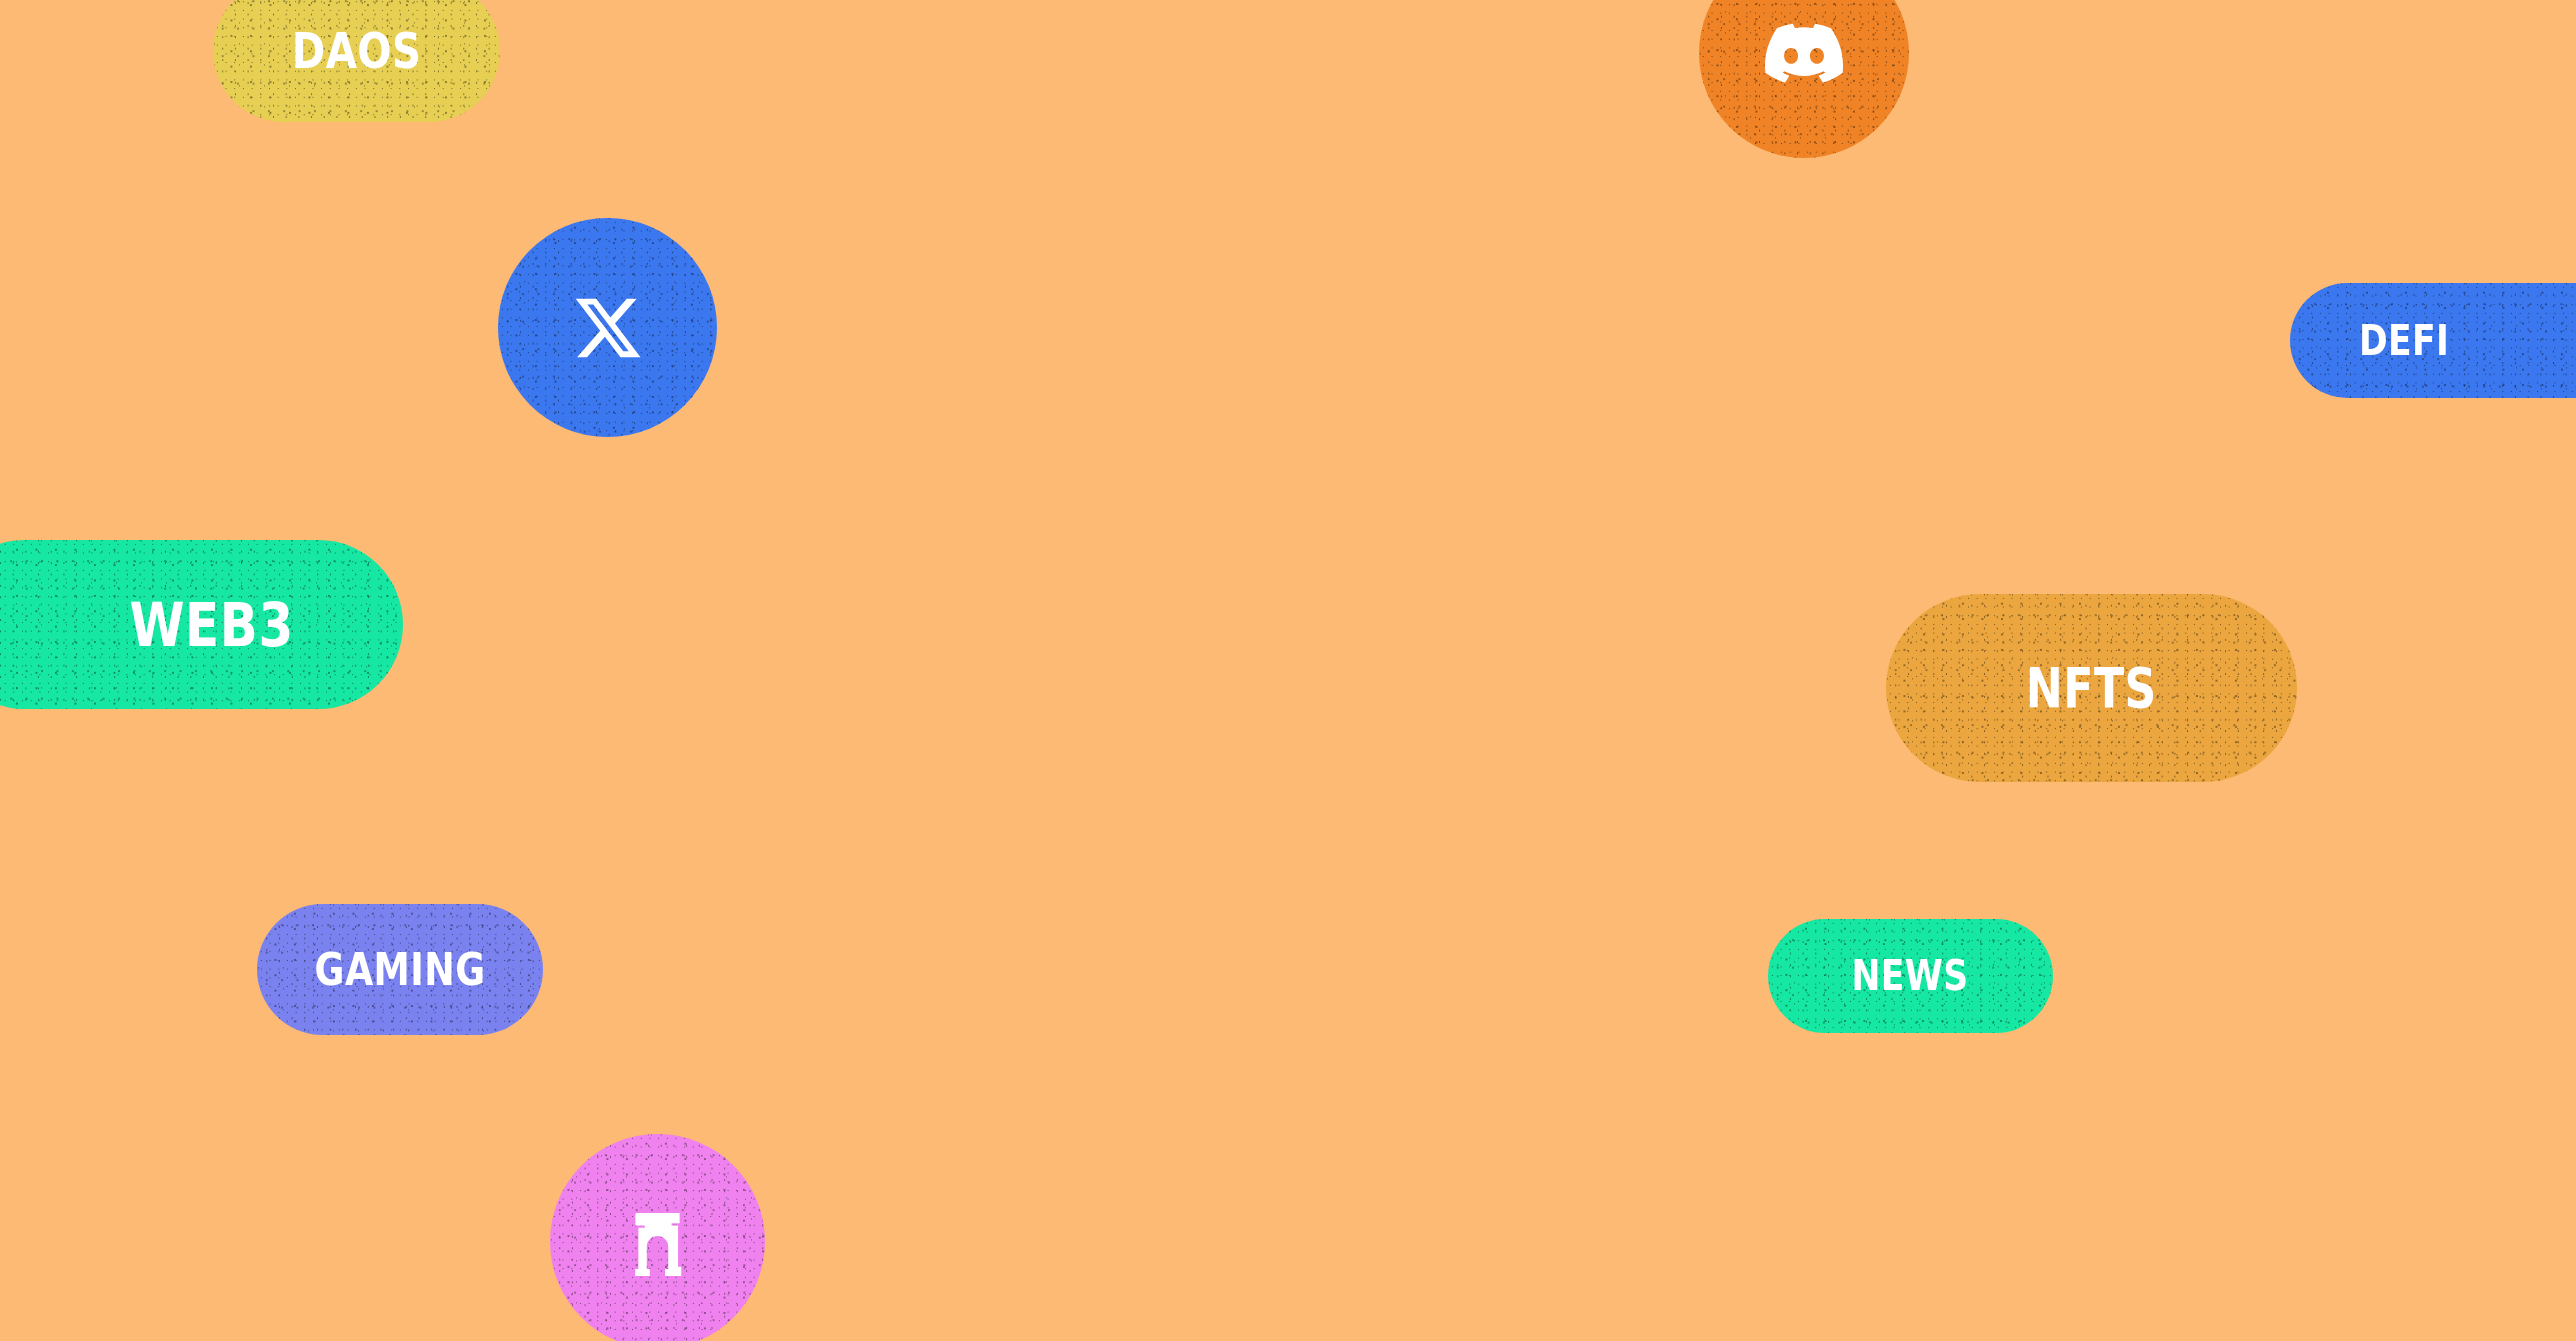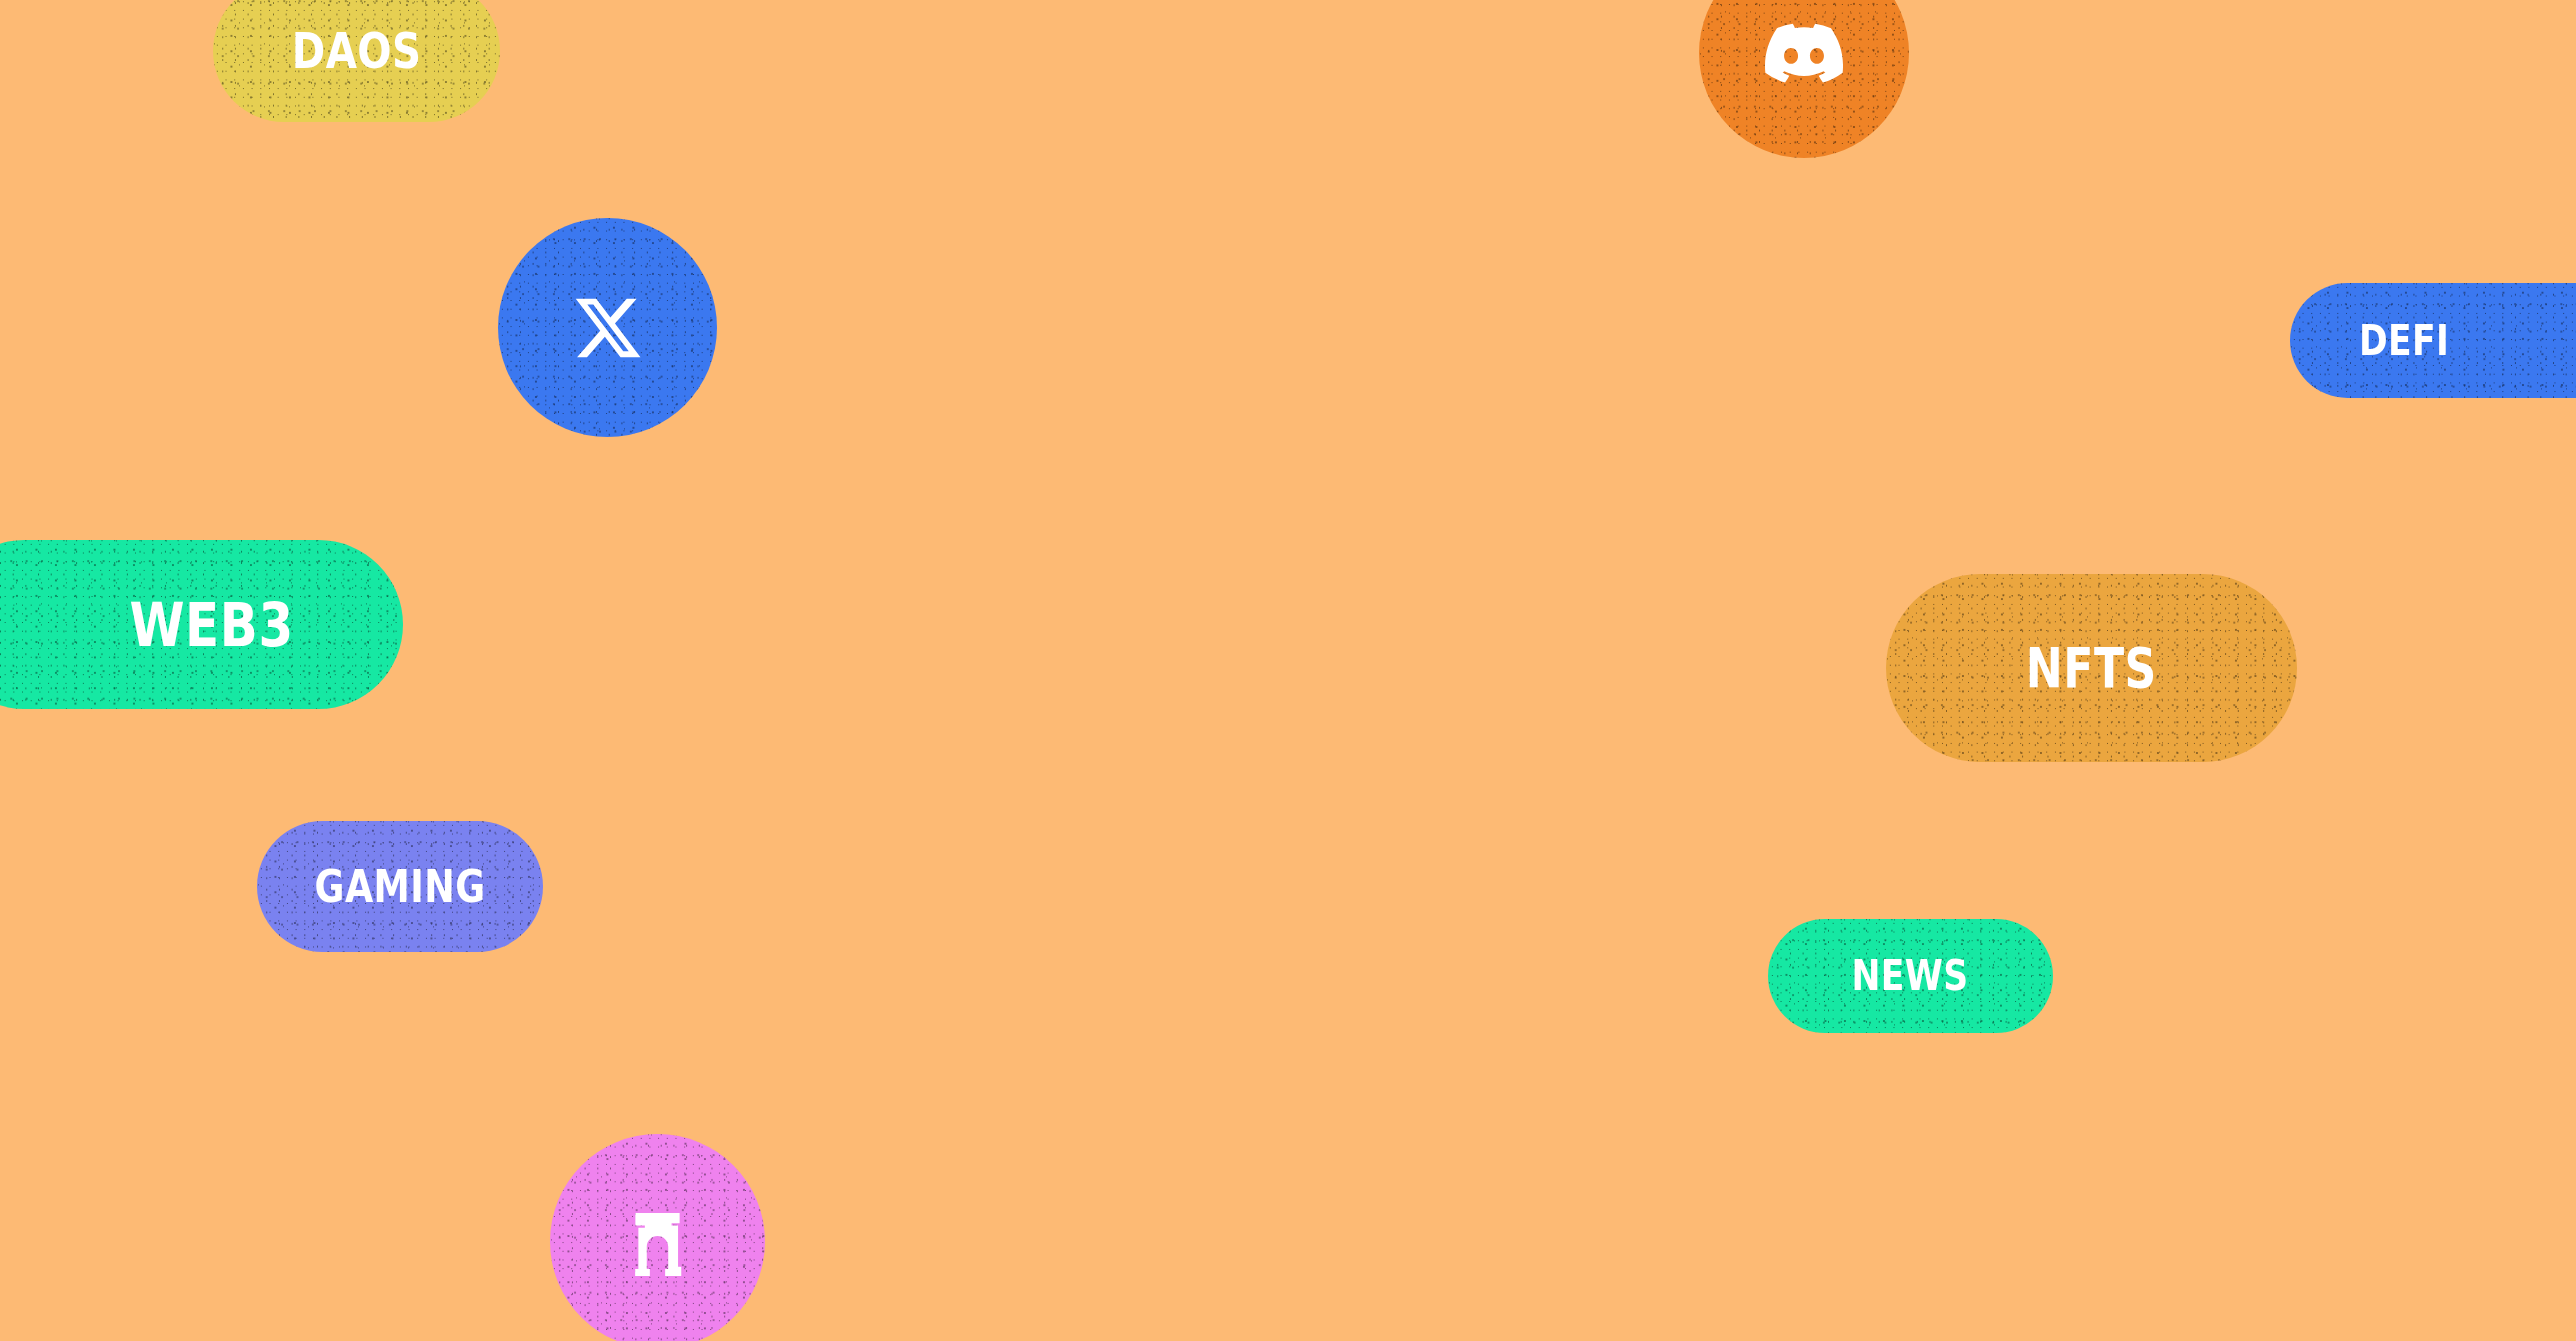--- a/index.html
+++ b/index.html
@@ -76,21 +76,21 @@
 
   
   #chip-daos    { left: 213px;  top: -20px;   width: 287px; height: 142px; }
   #chip-daos    .chip-label { font-size: 42px; }
 
   #chip-x       { left: 498px;  top: 218px;   width: 219px; height: 219px; }
 
   #chip-web3    { left: -60px;  top: 540px;   width: 463px; height: 169px; }
   #chip-web3    .chip-label { font-size: 52px; margin-left: 81px; }
 
-  #chip-gaming  { left: 257px;  top: 821px;  width: 286px; height: 131px; }
+  #chip-gaming  { left: 257px;  top: 904px;  width: 286px; height: 131px; }
   #chip-gaming  .chip-label { font-size: 38px; }
 
   #chip-farcaster { left: 550px; top: 1134px; width: 215px; height: 215px; }
 
   #chip-discord { left: 1699px; top: 8px;    width: 210px; height: 210px;
                   transform: translateY(-60px); }
 
   #chip-defi    { left: 2290px; top: 283px;   width: 342px; height: 115px; }
   #chip-defi    .chip-label { font-size: 36px; margin-right: 114px; }
 
@@ -138,21 +138,21 @@
       <svg width="78" height="78" viewBox="0 0 24 24" fill="#ffffff" aria-hidden="true">
         <path d="M20.317 4.369A19.79 19.79 0 0 0 15.432 3a13.9 13.9 0 0 0-.63 1.29 18.4 18.4 0 0 0-5.603 0A13 13 0 0 0 8.562 3a19.7 19.7 0 0 0-4.885 1.37C.533 9.046-.32 13.58.099 18.057a19.9 19.9 0 0 0 6.073 3.058 14.6 14.6 0 0 0 1.3-2.114 13 13 0 0 1-2.047-.985q.258-.19.502-.39a14.2 14.2 0 0 0 12.146 0q.247.213.502.39-.977.58-2.051.986a14.4 14.4 0 0 0 1.3 2.113 19.8 19.8 0 0 0 6.076-3.058c.5-5.177-.838-9.674-3.583-13.688M8.02 15.331c-1.182 0-2.157-1.086-2.157-2.42s.944-2.426 2.157-2.426c1.214 0 2.18 1.092 2.157 2.426 0 1.334-.95 2.42-2.157 2.42m7.96 0c-1.183 0-2.157-1.086-2.157-2.42s.944-2.426 2.157-2.426c1.214 0 2.18 1.092 2.157 2.426 0 1.334-.943 2.42-2.157 2.42"></path>
       </svg>
     </span>
   </div>
 
   <div class="chip pill" id="chip-defi" style="background-color: rgb(59, 120, 240);">
     <span class="chip-label" style="color: rgb(255, 255, 255);">DEFI</span>
   </div>
 
-  <div class="chip pill" id="chip-nfts" style="background-color: rgb(235, 166, 63);">
+  <div class="chip pill" id="chip-nfts" style="background-color: rgb(235, 166, 63); margin-top: 20px;">
     <span class="chip-label" style="color: rgb(255, 255, 255);">NFTS</span>
   </div>
 
   <div class="chip pill" id="chip-news" style="background-color: rgb(22, 232, 163);">
     <span class="chip-label" style="color: rgb(255, 255, 255);">NEWS</span>
   </div>
 
 </div>
 
 

